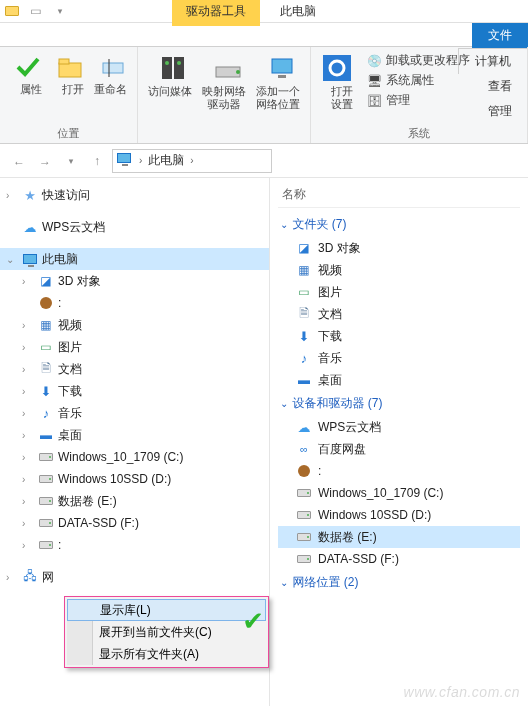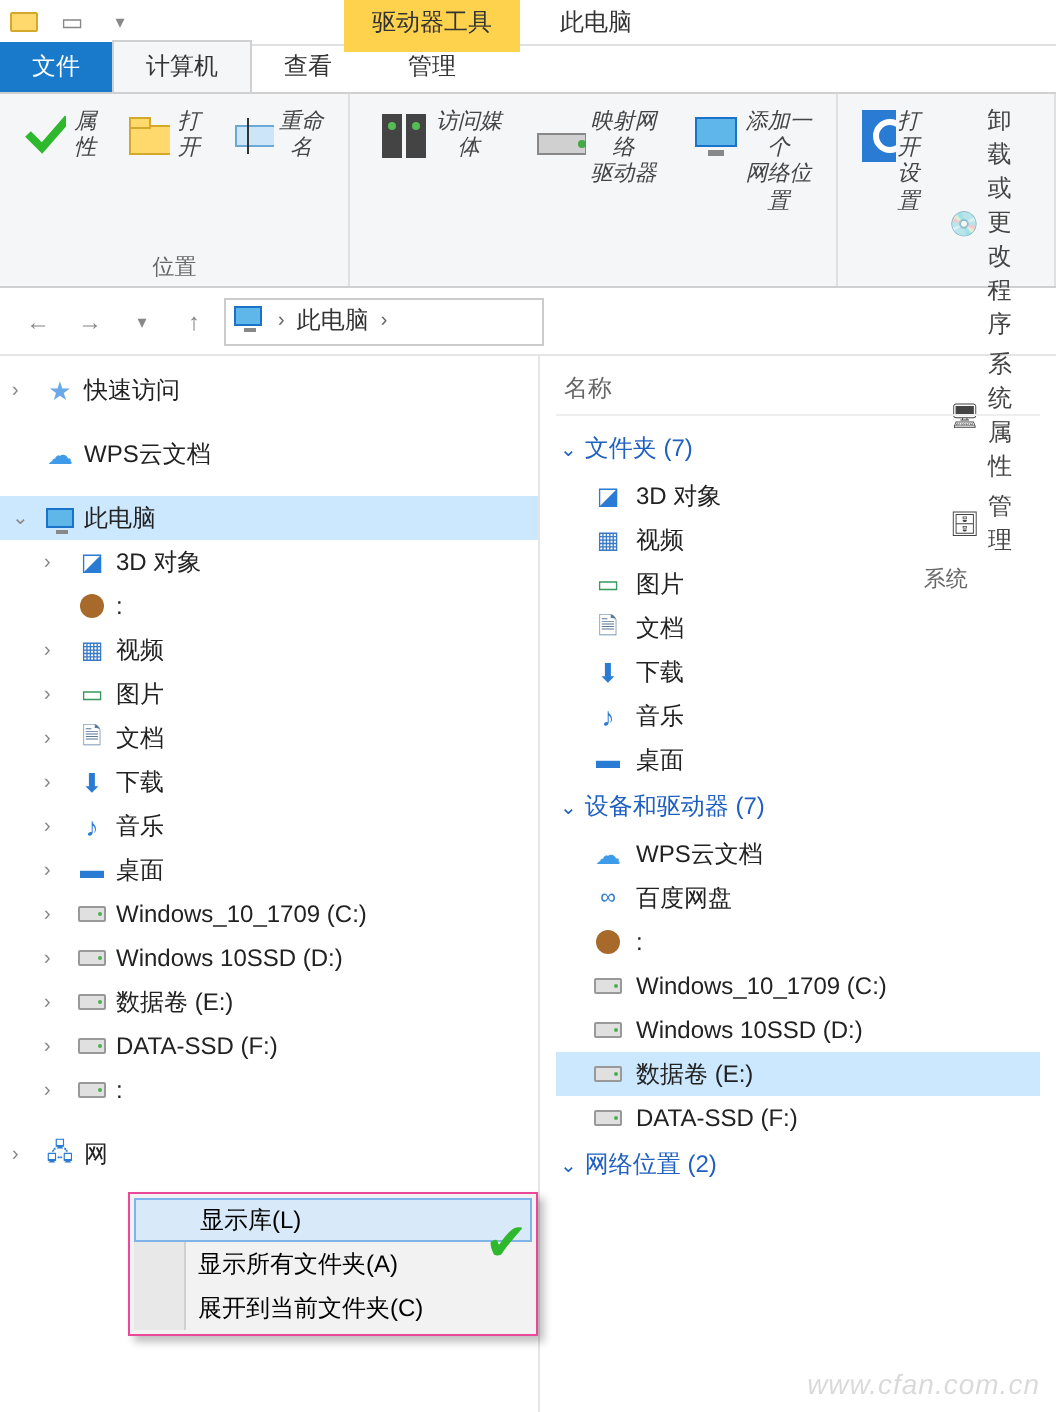--- a/index.html
+++ b/index.html
@@ -6,30 +6,30 @@
 body { width: 528px; height: 706px; background: #fff; overflow: hidden; position: relative; }
 
 
 .titlebar { height: 23px; background: #fff; border-bottom: 1px solid #e0e0e0; display: flex; align-items: center; }
 .titlebar .qat { display: flex; align-items: center; height: 100%; }
 .titlebar .qat-item { width: 24px; height: 22px; display: flex; align-items: center; justify-content: center; }
 .titlebar .contextual-tab { background: #ffd24d; height: 22px; padding: 15px 14px; display: flex; align-items: center; color: #333; margin-left: 100px; }
 .titlebar .title-text { padding: 0 20px; color: #333; }
 
 
-.ribbon-tabs { height: 24px; background: #fff; display: flex; align-items: flex-end; border-bottom: 1px solid #d0d0d0; }
+.ribbon-tabs { height: 24px; background: #fff; display: flex; align-items: flex-end; border-bottom: 1px solid #d0d0d0; flex-direction: column; }
 .ribbon-tab { padding: 4px 16px; cursor: pointer; color: #333; }
 .ribbon-tab.file { background: #1979ca; color: #fff; }
 .ribbon-tab.active { background: #f5f6f7; border: 1px solid #d0d0d0; border-bottom: none; }
 
 
 .ribbon { height: 97px; background: #f5f6f7; border-bottom: 1px solid #d0d0d0; display: flex; }
 .ribbon-group { border-right: 1px solid #e0e0e0; padding: 4px 6px 2px; display: flex; flex-direction: column; justify-content: space-between; }
 .ribbon-group-items { display: flex; gap: 2px; }
-.ribbon-btn { display: flex; flex-direction: row; align-items: flex-start; padding: 2px 4px; cursor: pointer; min-width: 40px; font-style: italic; }
+.ribbon-btn { display: flex; flex-direction: column; align-items: flex-end; padding: 2px 4px; cursor: pointer; min-width: 40px; }
 .ribbon-btn .label { text-align: center; line-height: 1.2; margin-top: 2px; color: #444; font-size: 11px;}
 .ribbon-group-label { text-align: center; color: #666; font-size: 11px; padding-top: 2px;}
 .ribbon-small-list { display:flex; flex-direction: column; gap: 1px; padding-left:4px;}
 .ribbon-small-item { display:flex; align-items:center; gap:4px; padding:1px 4px; cursor:pointer; color:#444; font-size:11px;}
 
 
 .navbar { height: 34px; display: flex; align-items: center; padding: 4px 8px; gap: 4px; border-bottom: 1px solid #e5e5e5; }
 .nav-arrow { width: 22px; height: 22px; display: flex; align-items: center; justify-content: center; color: #888; cursor: pointer; }
 .breadcrumb-box { flex: 0 0 auto; height: 24px; border: 1px solid #ccc; display: flex; align-items: center; padding: 0 4px; background: #fff; min-width: 160px;}
 .breadcrumb-box .bc-icon { width:16px; height:16px; margin-right:4px; }
@@ -405,21 +405,21 @@
       </div>
   </div>
 </div>
 
 <div class="context-menu">
   <div class="gutter"></div>
   <div class="menu-item hover">
       <span>显示库(L)</span>
     </div>
   <div class="menu-item">
+      <span>展开到当前文件夹(C)</span>
+    </div>
+  <div class="menu-item">
       <span>显示所有文件夹(A)</span>
     </div>
-  <div class="menu-item">
-      <span>展开到当前文件夹(C)</span>
-    </div>
   <div class="checkmark">✔</div>
 </div>
 
 <div class="watermark">www.cfan.com.cn</div>
 
 </body></html>

